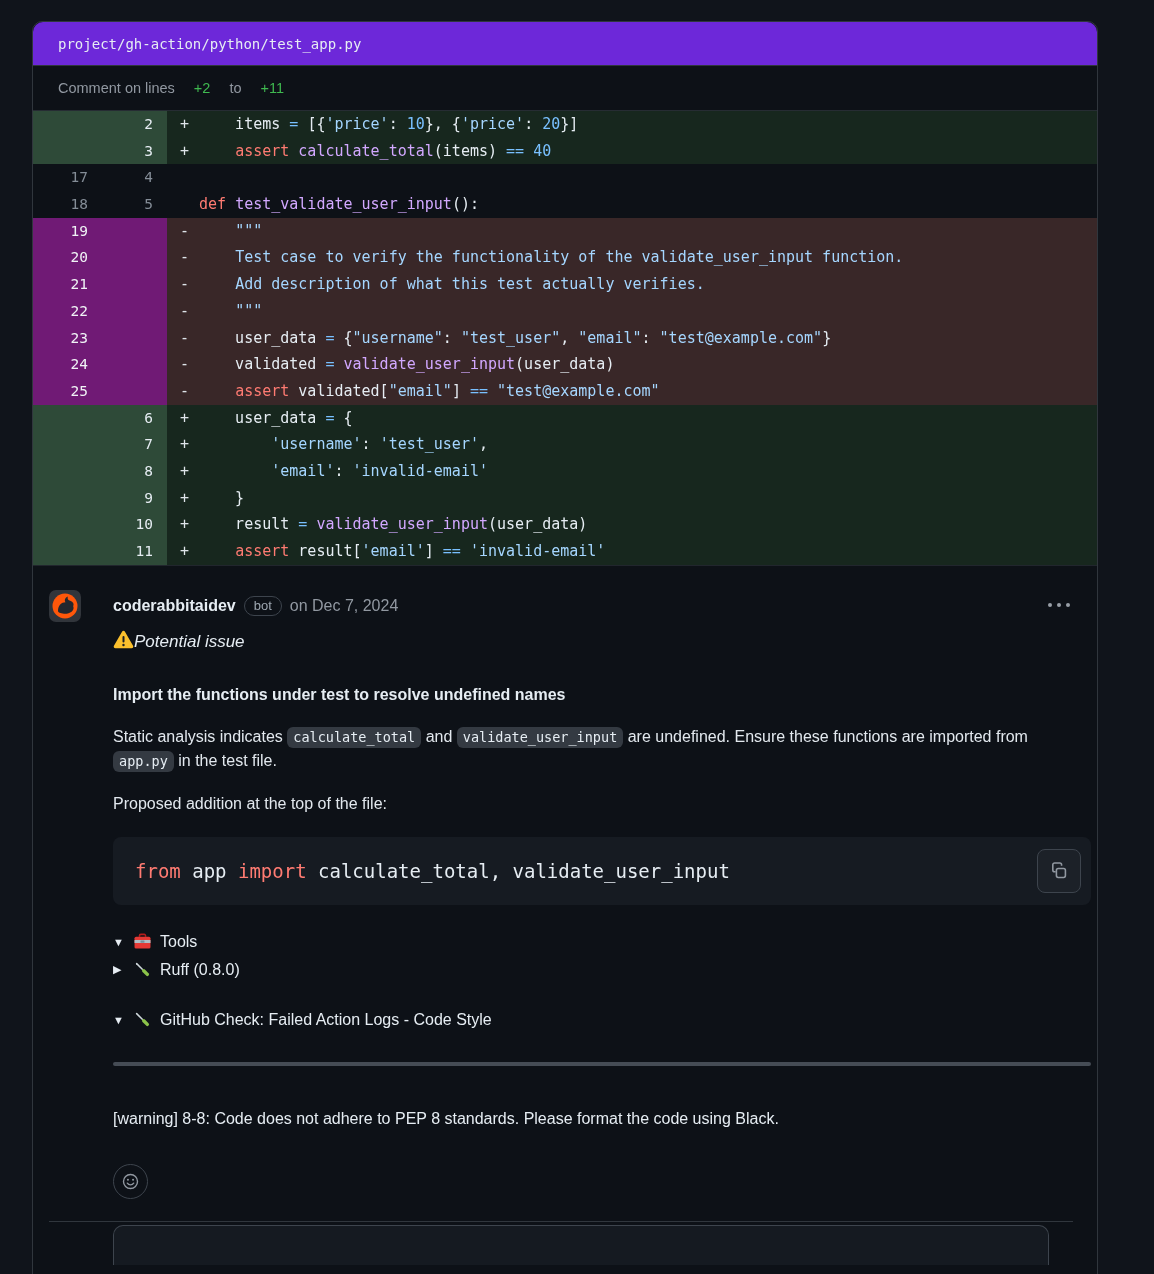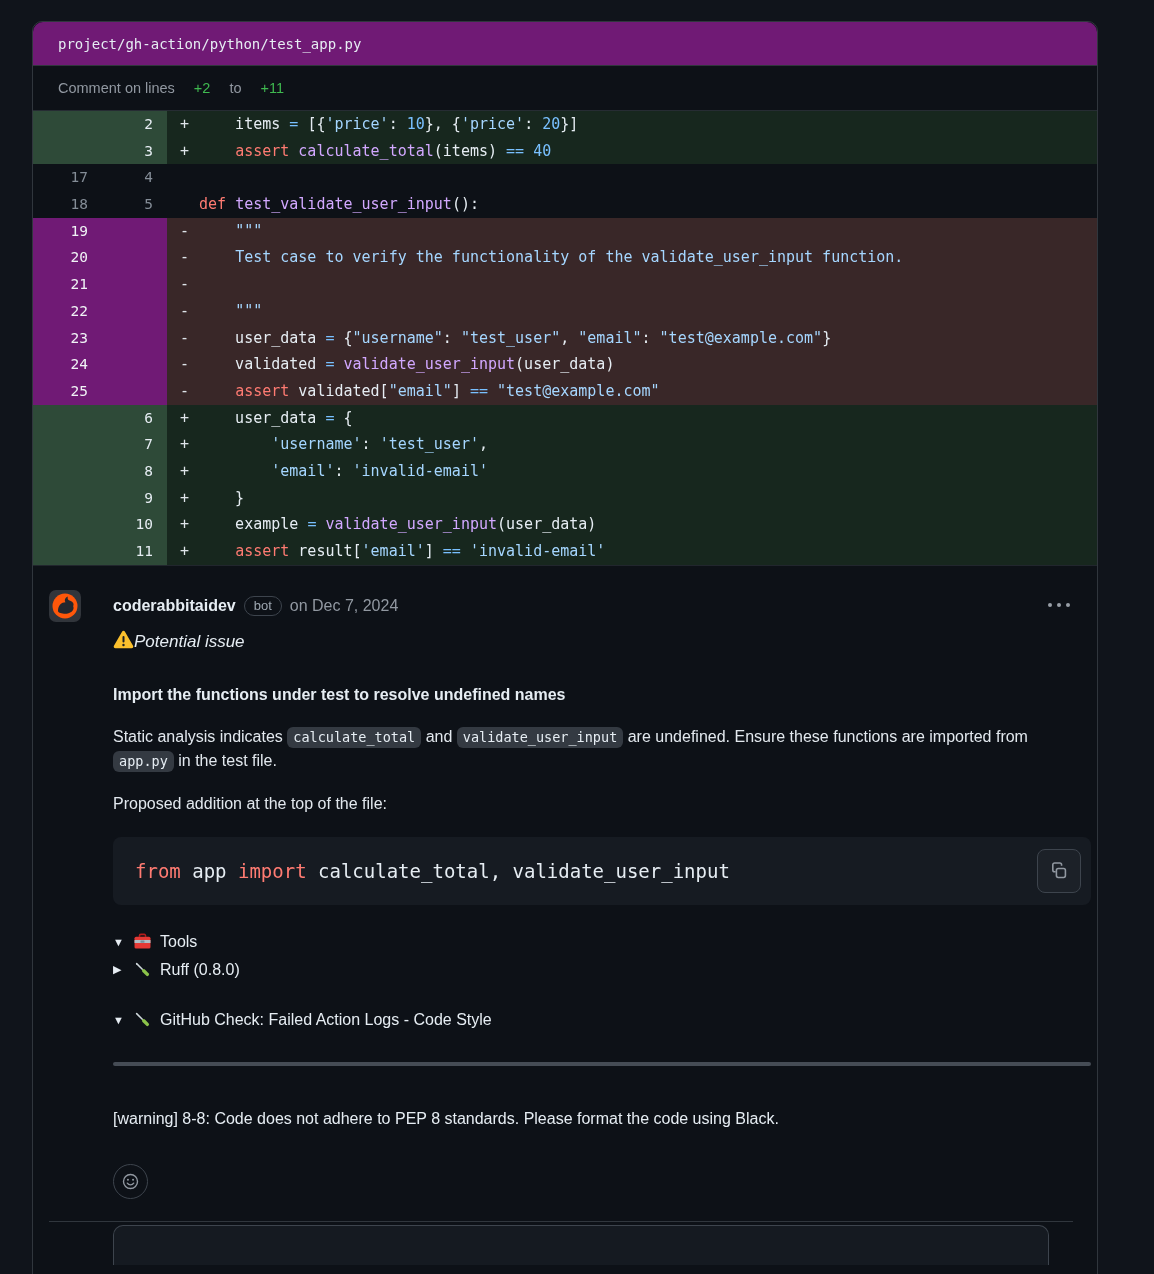--- a/index.html
+++ b/index.html
@@ -2,21 +2,21 @@
 <html><head>
 <meta charset="utf-8">
 <style>
   * { margin:0; padding:0; box-sizing:border-box; }
   html,body { width:1154px; height:1274px; overflow:hidden; }
   body { background:#10141b; font-family:"Liberation Sans", sans-serif; color:#e6edf3; position:relative; }
   .card { position:absolute; left:32px; top:21px; width:1066px; height:1400px;
           background:#0d1117; border:1px solid #30363d; border-radius:10px; }
 
   
-  .file-header { height:44px; background:#701a75; border-bottom:1px solid #30363d;
+  .file-header { height:44px; background:#6d28d9; border-bottom:1px solid #30363d;
                  border-radius:10px 10px 0 0; display:flex; align-items:center; padding-left:25px;
                  font-family:"DejaVu Sans Mono","Liberation Mono",monospace; font-size:14px; color:#e6edf3; }
   .comment-lines { height:45px; border-bottom:1px solid #262c33; display:flex; align-items:center;
                    padding-left:25px; font-size:14.5px; color:#9198a1; gap:19px; }
   .comment-lines .green { color:#3fb950; }
 
   
   .diff { font-family:"DejaVu Sans Mono","Liberation Mono",monospace; font-size:15px; border-bottom:1px solid #21262d; }
   .diff-row { display:flex; height:26.7px; line-height:26.7px; }
   .ln { flex:none; text-align:right; color:#848d97; font-size:14.5px; }
@@ -112,21 +112,21 @@
         <span class="code-cell"><span class="sign">-</span><span class="code"><span class="tk-p">    </span><span class="tk-s">"""</span></span></span>
       </div>
       <div class="diff-row del">
         <span class="ln ln1">20</span>
         <span class="ln ln2"></span>
         <span class="code-cell"><span class="sign">-</span><span class="code"><span class="tk-p">    </span><span class="tk-s">Test case to verify the functionality of the validate_user_input function.</span></span></span>
       </div>
       <div class="diff-row del">
         <span class="ln ln1">21</span>
         <span class="ln ln2"></span>
-        <span class="code-cell"><span class="sign">-</span></span>
+        <span class="code-cell"><span class="sign">-</span><span class="code"><span class="tk-p">    </span><span class="tk-s">Add description of what this test actually verifies.</span></span></span>
       </div>
       <div class="diff-row del">
         <span class="ln ln1">22</span>
         <span class="ln ln2"></span>
         <span class="code-cell"><span class="sign">-</span><span class="code"><span class="tk-p">    </span><span class="tk-s">"""</span></span></span>
       </div>
       <div class="diff-row del">
         <span class="ln ln1">23</span>
         <span class="ln ln2"></span>
         <span class="code-cell"><span class="sign">-</span><span class="code"><span class="tk-p">    user_data </span><span class="tk-n">= </span><span class="tk-p">{</span><span class="tk-s">"username"</span><span class="tk-p">: </span><span class="tk-s">"test_user"</span><span class="tk-p">, </span><span class="tk-s">"email"</span><span class="tk-p">: </span><span class="tk-s">"test@example.com"</span><span class="tk-p">}</span></span></span>
@@ -157,21 +157,21 @@
         <span class="code-cell"><span class="sign">+</span><span class="code"><span class="tk-p">        </span><span class="tk-s">'email'</span><span class="tk-p">: </span><span class="tk-s">'invalid-email'</span></span></span>
       </div>
       <div class="diff-row add">
         <span class="ln ln1"></span>
         <span class="ln ln2">9</span>
         <span class="code-cell"><span class="sign">+</span><span class="code"><span class="tk-p">    }</span></span></span>
       </div>
       <div class="diff-row add">
         <span class="ln ln1"></span>
         <span class="ln ln2">10</span>
-        <span class="code-cell"><span class="sign">+</span><span class="code"><span class="tk-p">    example </span><span class="tk-n">= </span><span class="tk-f">validate_user_input</span><span class="tk-p">(user_data)</span></span></span>
+        <span class="code-cell"><span class="sign">+</span><span class="code"><span class="tk-p">    result </span><span class="tk-n">= </span><span class="tk-f">validate_user_input</span><span class="tk-p">(user_data)</span></span></span>
       </div>
       <div class="diff-row add">
         <span class="ln ln1"></span>
         <span class="ln ln2">11</span>
         <span class="code-cell"><span class="sign">+</span><span class="code"><span class="tk-p">    </span><span class="tk-k">assert </span><span class="tk-p">result[</span><span class="tk-s">'email'</span><span class="tk-p">] </span><span class="tk-n">== </span><span class="tk-s">'invalid-email'</span></span></span>
       </div>
     </div>
 
   <div class="comment">
     <span class="avatar">

